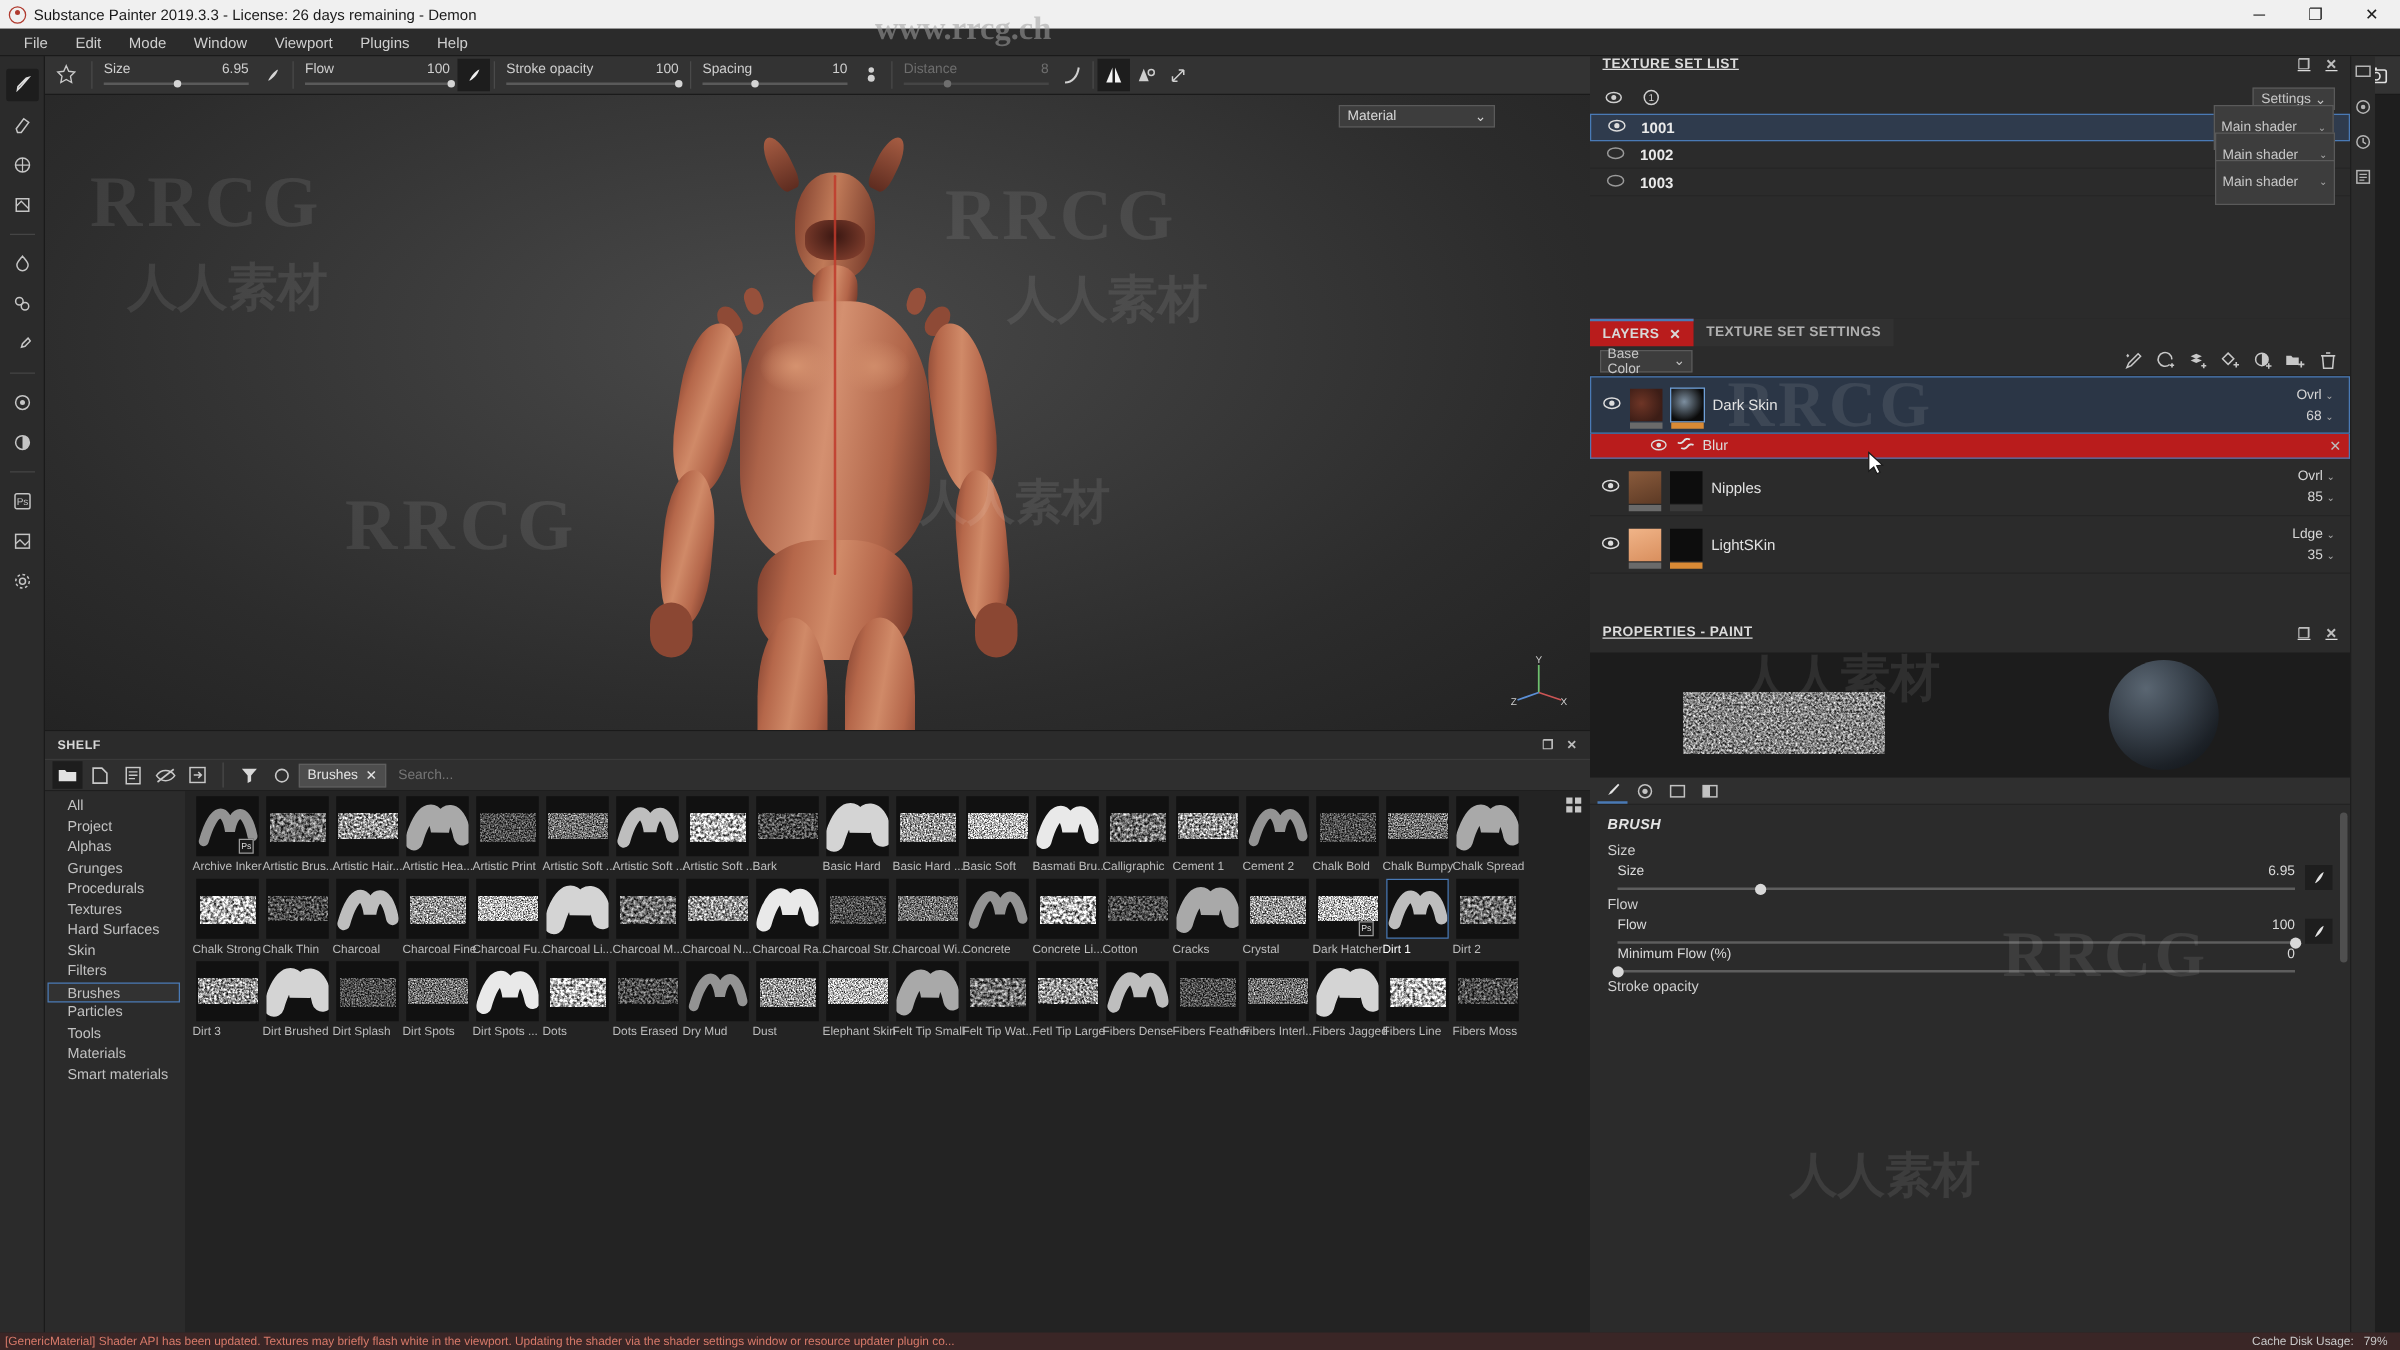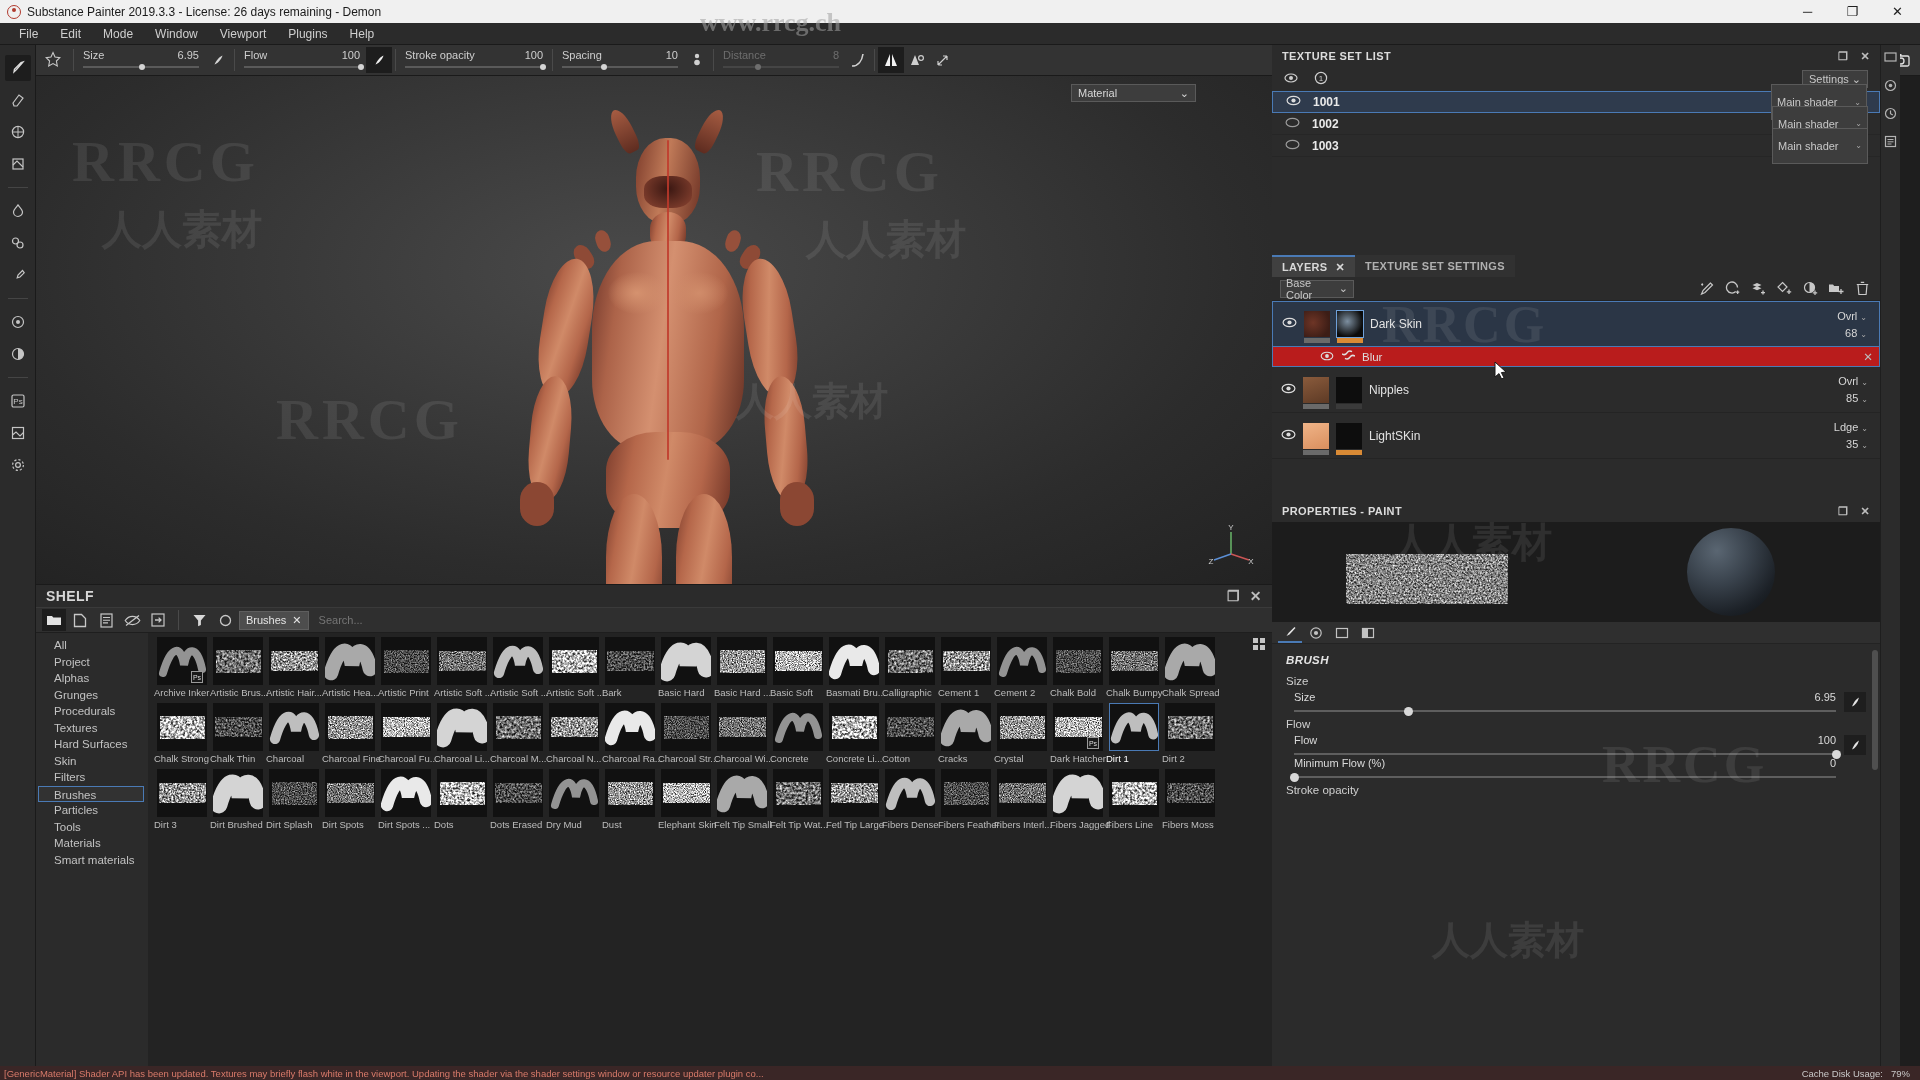--- a/index.html
+++ b/index.html
@@ -107,21 +107,21 @@
   }
   .axisgizmo { position:absolute; right:18px; bottom:14px; width:46px; height:46px; }
 
   
   .shelf {
     position:absolute; top:584px; left:36px; width:1236px; bottom:14px;
     background:#2b2b2b; border-top:1px solid #1a1a1a;
   }
   .shelf-title {
     height:22px; display:flex; align-items:center; padding:0 10px;
-    font-size:14px; font-weight:bold; letter-spacing:.4px; color:#d7d7d7;
+    font-size:10px; font-weight:bold; letter-spacing:.4px; color:#d7d7d7;
     background:#2b2b2b;
   }
   .shelf-title .x { margin-left:auto; display:flex; gap:10px; color:#bdbdbd; }
   .shelf-toolbar {
     height:26px; display:flex; align-items:center; gap:2px; padding:0 6px;
     background:#2f2f2f; border-top:1px solid #3a3a3a; border-bottom:1px solid #1e1e1e;
   }
   .sh-ic {
     width:24px; height:22px; display:flex; align-items:center; justify-content:center;
     color:#c8c8c8;
@@ -170,22 +170,22 @@
     position:absolute; top:45px; left:1272px; width:628px; bottom:14px; background:#2b2b2b;
   }
   .rightrail {
     position:absolute; right:0; top:0; width:20px; bottom:0; background:#2b2b2b;
     display:flex; flex-direction:column; align-items:center; padding-top:6px; gap:12px;
     border-left:1px solid #1e1e1e;
   }
   .rr-ic { color:#b4b4b4; }
   .panel { position:absolute; left:0; width:608px; background:#2b2b2b; }
   .panel-head {
-    height:22px; display:flex; align-items:center; padding:0 10px;
-    font-size:11px; font-weight:bold; letter-spacing:.4px; color:#dcdcdc;
+    height:22px; display:flex; align-items:flex-start; padding:0 10px;
+    font-size:11px; font-weight:bold; letter-spacing:.4px; color:#dcdcdc;text-decoration:underline;
   }
   .panel-head .tools { margin-left:auto; display:flex; gap:12px; color:#bdbdbd; font-size:11px; }
 
   
   #texset { top:0; height:210px; }
   .ts-toolbar { height:24px; display:flex; align-items:center; padding:0 12px; gap:14px; }
   .ts-settings {
     margin-left:auto; height:18px; min-width:66px; background:#3d3d3d; border:1px solid #5a5a5a;
     display:flex; align-items:center; justify-content:space-between; padding:0 6px; font-size:11px;
   }
@@ -200,21 +200,21 @@
     display:flex; align-items:center; justify-content:space-between; padding:0 5px; font-size:11px;
   }
 
   
   #layers { top:210px; height:245px; }
   .tabs { height:22px; display:flex; align-items:center; }
   .tab {
     height:22px; display:flex; align-items:center; gap:8px; padding:0 10px;
     font-size:11px; font-weight:bold; letter-spacing:.3px; color:#d8d8d8;
   }
-  .tab.active { background:#404040; border-top:2px solid #4a7ab5; }
+  .tab.active { background:#b91c1c; border-top:2px solid #4a7ab5; }
   .tab.inactive { color:#b0b0b0; background:#313131; }
   .layers-toolbar {
     height:24px; display:flex; align-items:center; padding:0 8px; gap:6px;
     border-bottom:1px solid #222;
   }
   .chan-sel {
     width:74px; height:18px; background:#3d3d3d; border:1px solid #5a5a5a;
     display:flex; align-items:center; justify-content:space-between; padding:0 5px; font-size:11px;
   }
   .lt-ic { width:20px; height:20px; display:flex; align-items:center; justify-content:center; color:#c6c6c6;}

